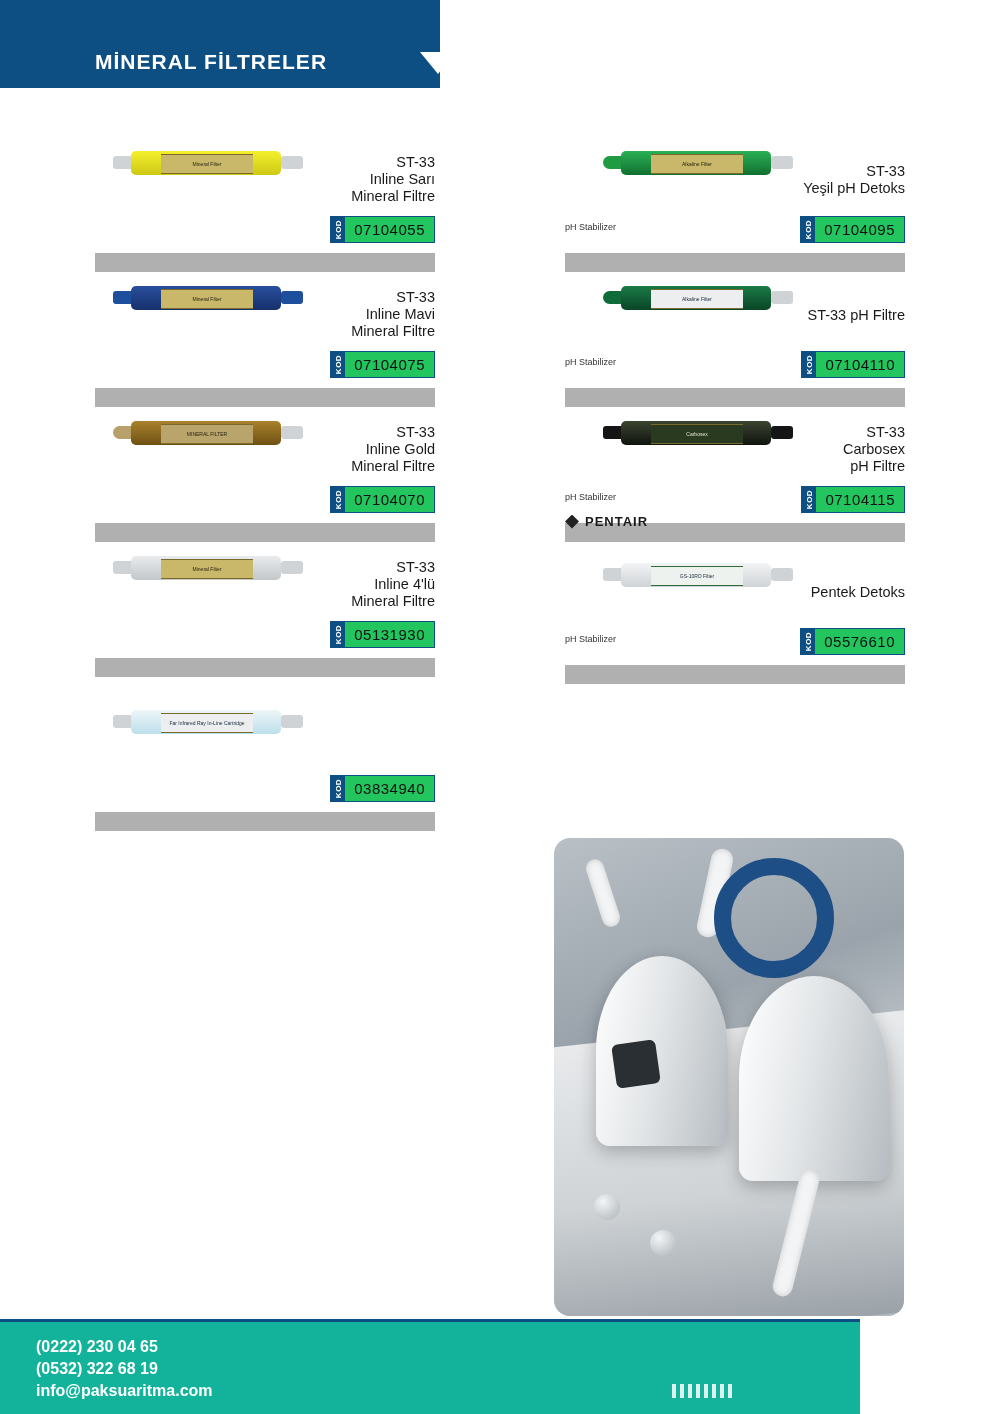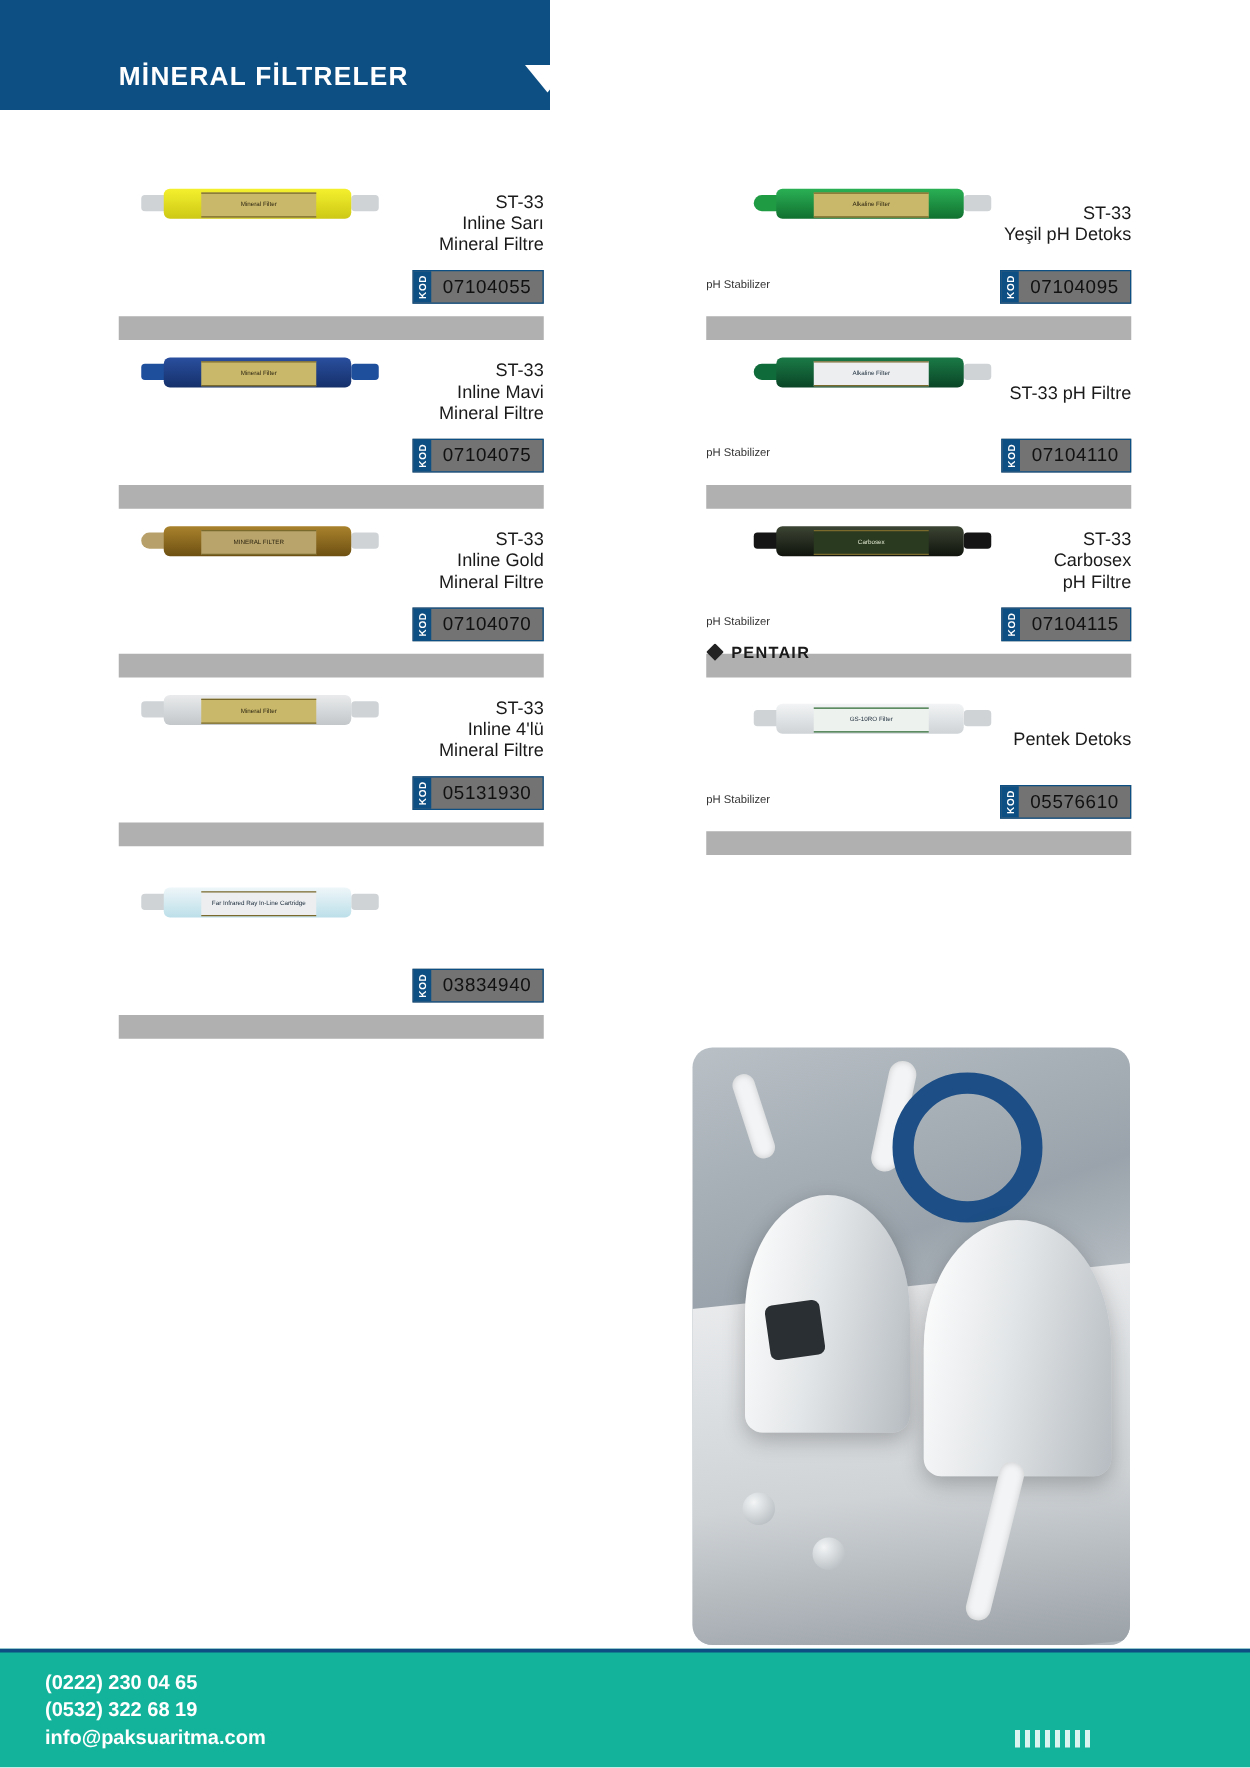--- a/index.html
+++ b/index.html
@@ -48,21 +48,21 @@
     font-size:14.5px;line-height:17px;color:#1a1a1a;
     width:200px;
   }
   .prod-name.one-line{top:52px;text-align:right;}
   .prod-name.two-line{top:43px;}
 
   .code-badge{
     position:absolute;right:0;top:96px;
     display:flex;align-items:stretch;
     height:25px;
-    background:#737373;
+    background:#22c55e;
     border:1px solid #0e4f83;
   }
   .code-badge .kod{
     background:#0e4f83;color:#ffffff;
     font-size:8px;font-weight:bold;
     width:14px;
     display:flex;align-items:center;justify-content:center;
     letter-spacing:0.5px;
   }
   .code-badge .kod span{
@@ -160,21 +160,21 @@
     position:absolute;left:60px;top:204px;width:44px;height:44px;
     background:#2a2f33;border-radius:6px;transform:rotate(-8deg);
   }
   .photo .screw{
     position:absolute;width:26px;height:26px;border-radius:50%;
     background:radial-gradient(circle at 35% 30%,#f3f5f6,#aab1b6);
   }
 
   
   .footer{
-    position:absolute;left:0;bottom:0;width:1000px;height:92px;
+    position:absolute;left:0;bottom:0;width:860px;height:92px;
     background:#13b39b;
     border-top:3px solid #0e4f83;
   }
   .footer-lines{
     position:absolute;left:36px;top:14px;
     color:#ffffff;font-size:16px;font-weight:bold;line-height:22px;
   }
   .footer-logo{
     position:absolute;right:24px;top:8px;text-align:right;color:#ffffff;
   }

